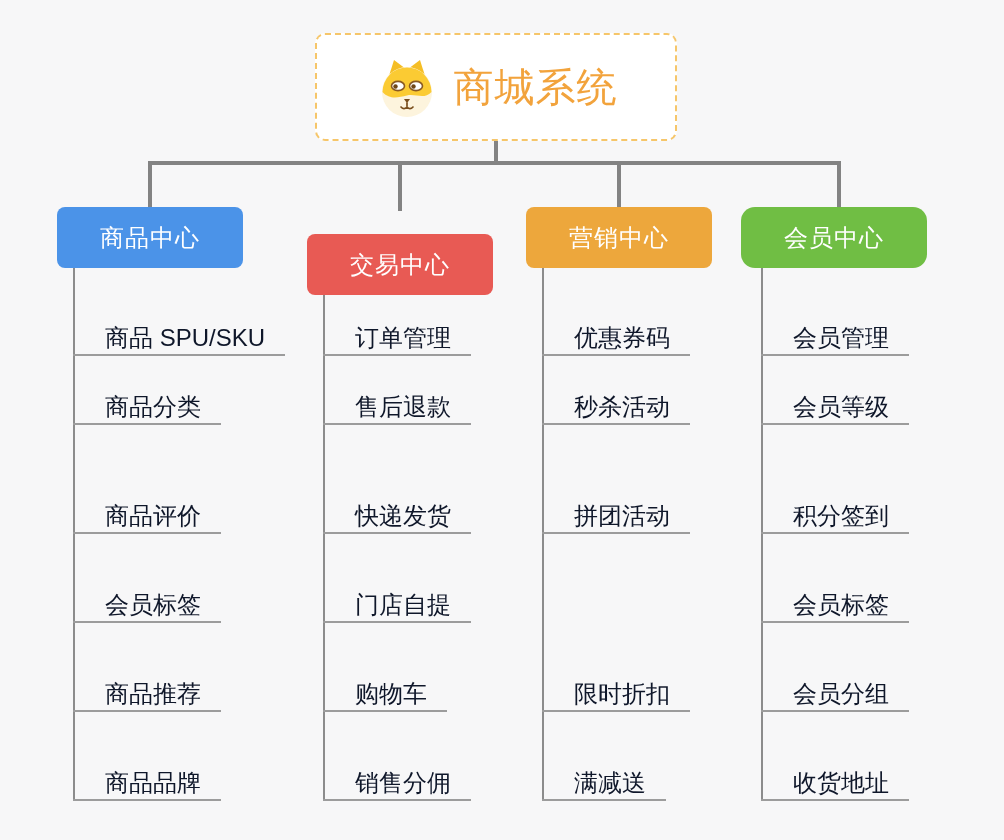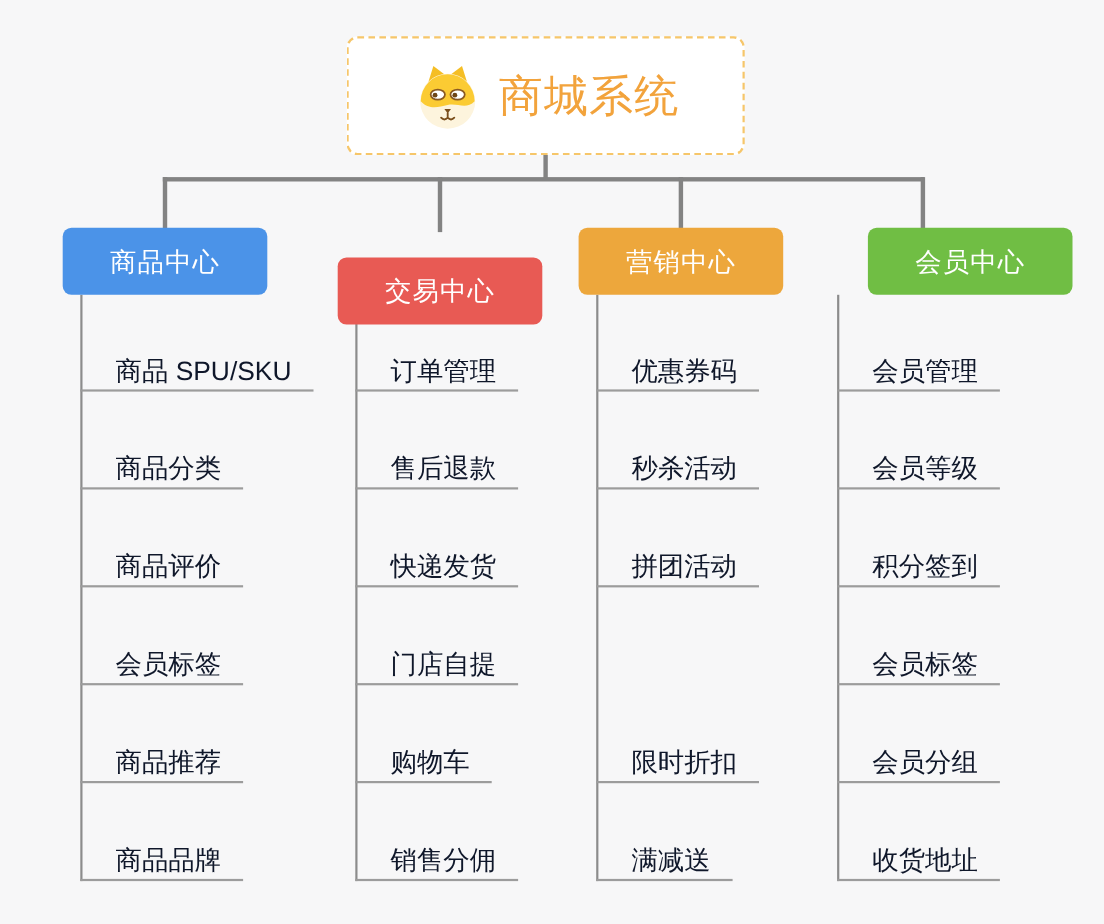--- a/index.html
+++ b/index.html
@@ -28,29 +28,29 @@
   .root-icon{width:64px;height:64px;flex:0 0 auto;}
   
   .cat{
     position:absolute;top:207px;width:186px;height:61px;
     border-radius:8px;color:#ffffff;font-size:24px;letter-spacing:1px;
     display:flex;align-items:center;justify-content:center;white-space:nowrap;
   }
   .cat.c0{left:57px;background:#4b93e8;}
   .cat.c1{left:307px;background:#e85a54;margin-top:27px;}
   .cat.c2{left:526px;background:#eda73c;}
-  .cat.c3{left:789px;background:#70be44;}
+  .cat.c3{left:741px;background:#70be44;border-radius:14px;}
   
   .leaf{
     position:absolute;display:inline-block;white-space:nowrap;
     font-size:24px;color:#0f172a;line-height:33px;
     padding:0 20px 0 32px;border-bottom:2px solid #9c9c9c;
   }
   .leaf.x0{left:73px;} .leaf.x1{left:323px;} .leaf.x2{left:542px;} .leaf.x3{left:761px;}
-  .leaf.r0{top:321px;} .leaf.r1{top:410px;} .leaf.r2{top:499px;}
+  .leaf.r0{top:321px;} .leaf.r1{top:390px;} .leaf.r2{top:499px;}
   .leaf.r3{top:588px;} .leaf.r4{top:677px;} .leaf.r5{top:766px;}
 </style>
 </head>
 <body>
 
 <div class="canvas">
 
   <div class="line root-stub"></div>
   <div class="line h-bar"></div>
   <div class="line drop d0"></div>

